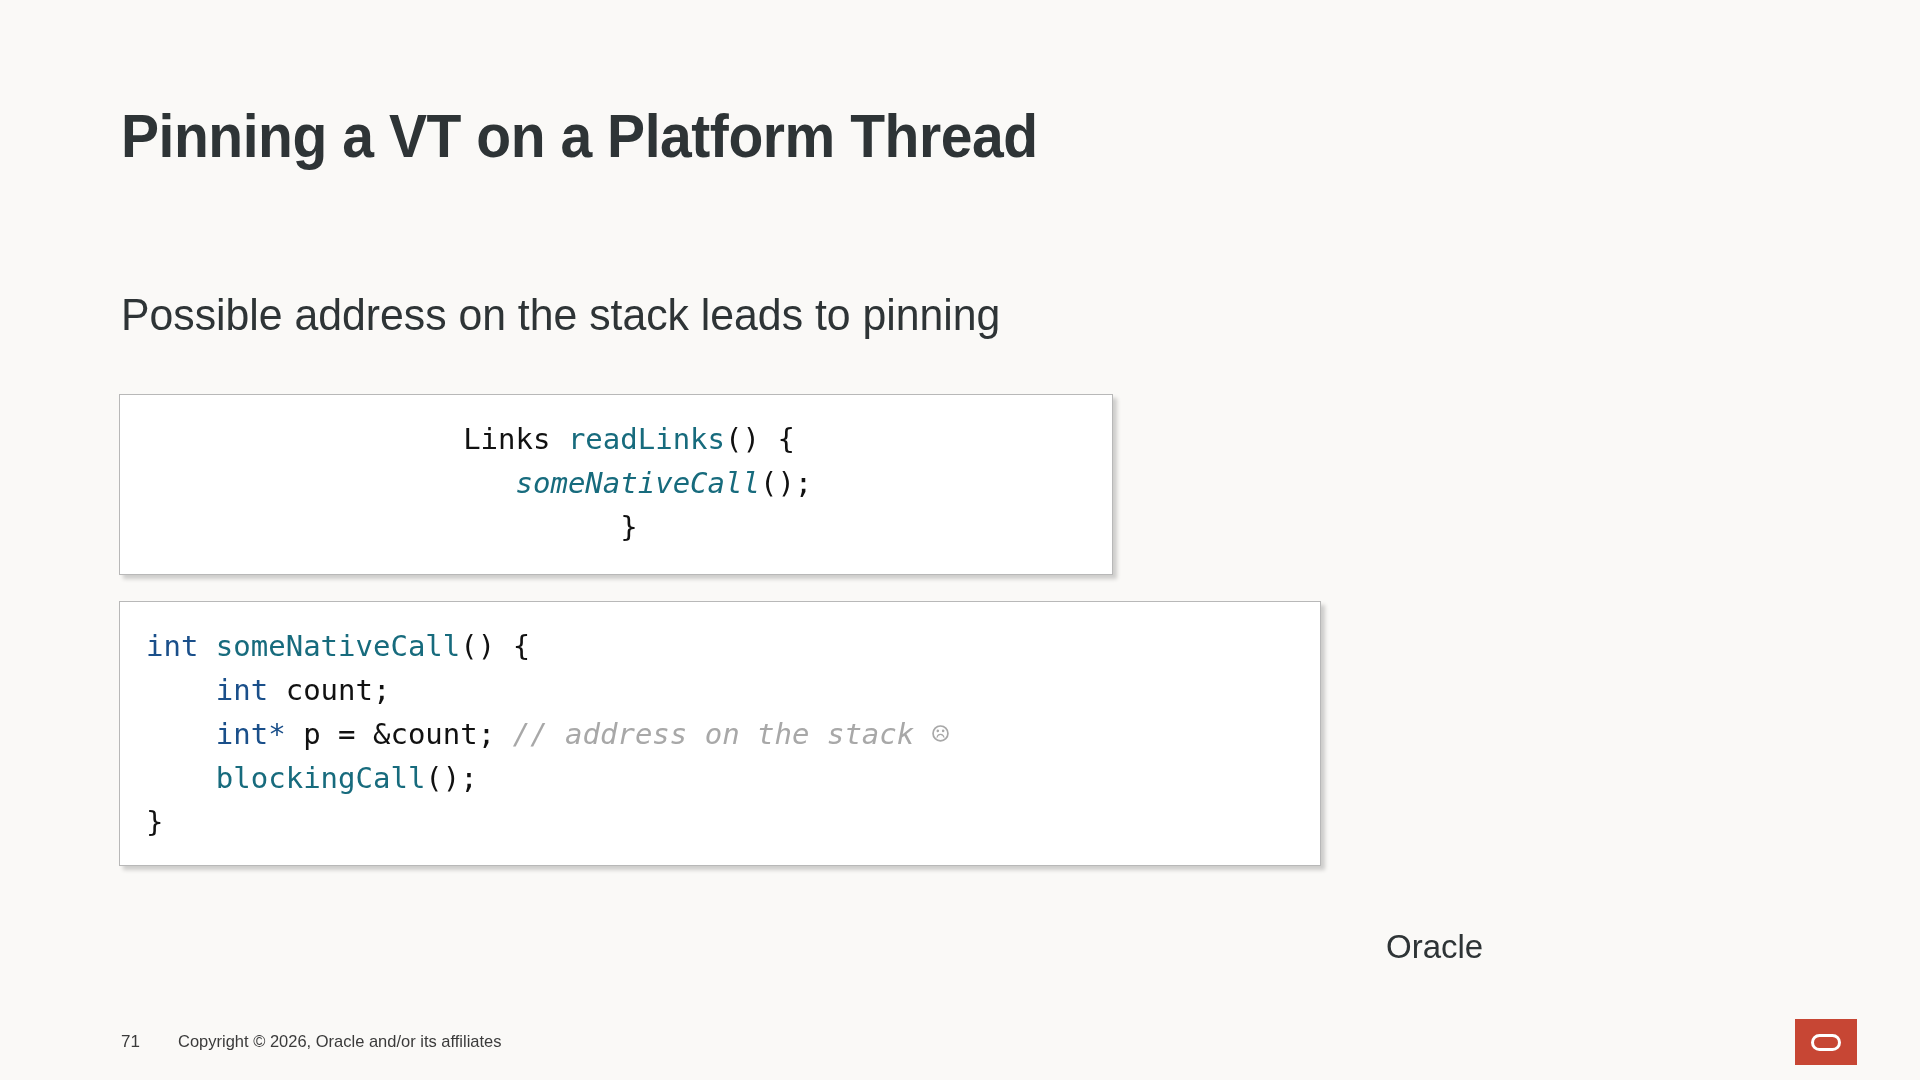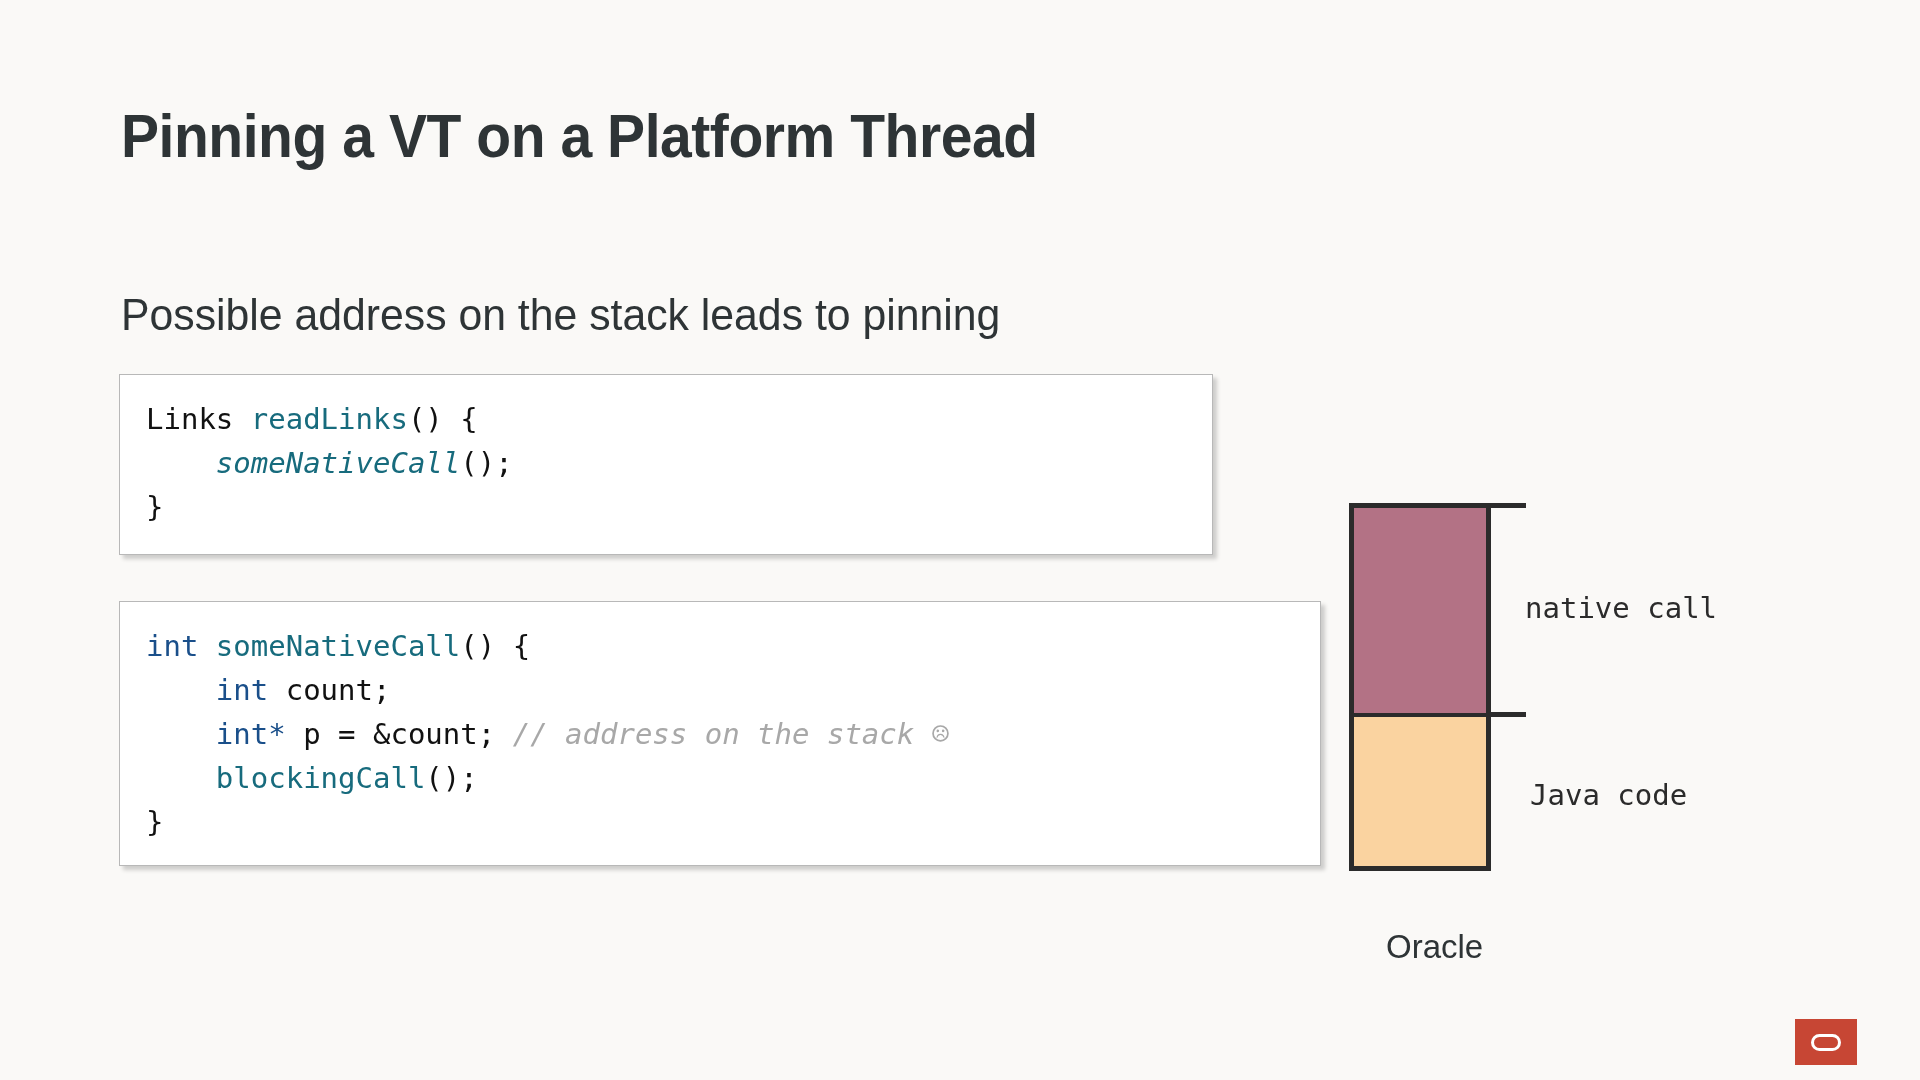--- a/index.html
+++ b/index.html
@@ -53,23 +53,24 @@
   
   .code-box {
     position: absolute;
     background: #ffffff;
     border: 1px solid #b8b8b8;
     box-shadow: 4px 4px 4px rgba(0,0,0,0.18);
     box-sizing: border-box;
   }
   #code-box-1 {
     left: 119px;
-    top: 374px;
-    width: 1094px;
+    top: 394px;
+    width: 994px;
     height: 181px;
+    text-align: center;
   }
   #code-box-2 {
     left: 119px;
     top: 601px;
     width: 1202px;
     height: 265px;
   }
   .code-pre {
     margin: 0;
     padding: 22px 0 0 26px;
@@ -204,29 +205,25 @@
   </div>
 
   <div class="code-box" id="code-box-2">
     <pre class="code-pre"><span class="tok-type">int </span><span class="tok-call">someNativeCall</span><span class="tok-plain">() {</span>
 <span class="tok-plain">    </span><span class="tok-type">int</span><span class="tok-plain"> count;</span>
 <span class="tok-plain">    </span><span class="tok-type">int*</span><span class="tok-plain"> p = &amp;count; </span><span class="tok-comment">// address on the stack </span><span class="tok-emoji">☹</span>
 <span class="tok-plain">    </span><span class="tok-call">blockingCall</span><span class="tok-plain">();</span>
 <span class="tok-plain">}</span></pre>
   </div>
 
-  <div id="stack-diagram">
-    <div class="stack-box" id="stack-native" style="background: rgb(179, 114, 133);"></div>
-    <div class="stack-box" id="stack-java" style="background: rgb(250, 211, 160);"></div>
-    <div class="tick" id="tick-top"></div>
-    <div class="tick" id="tick-middle"></div>
-    <div class="stack-label" id="label-native-call">native call</div>
-    <div class="stack-label" id="label-java-code">Java code</div>
-  </div>
 
   <div id="stack-caption">Oracle</div>
 
+  <div id="footer">
+    <span id="page-number">71</span>
+    <span id="copyright">Copyright © 2026, Oracle and/or its affiliates</span>
+  </div>
 
   <div id="oracle-logo" style="background: rgb(199, 70, 52);">
     <div id="oracle-logo-mark"></div>
   </div>
 
 </div>
 
 </body></html>

